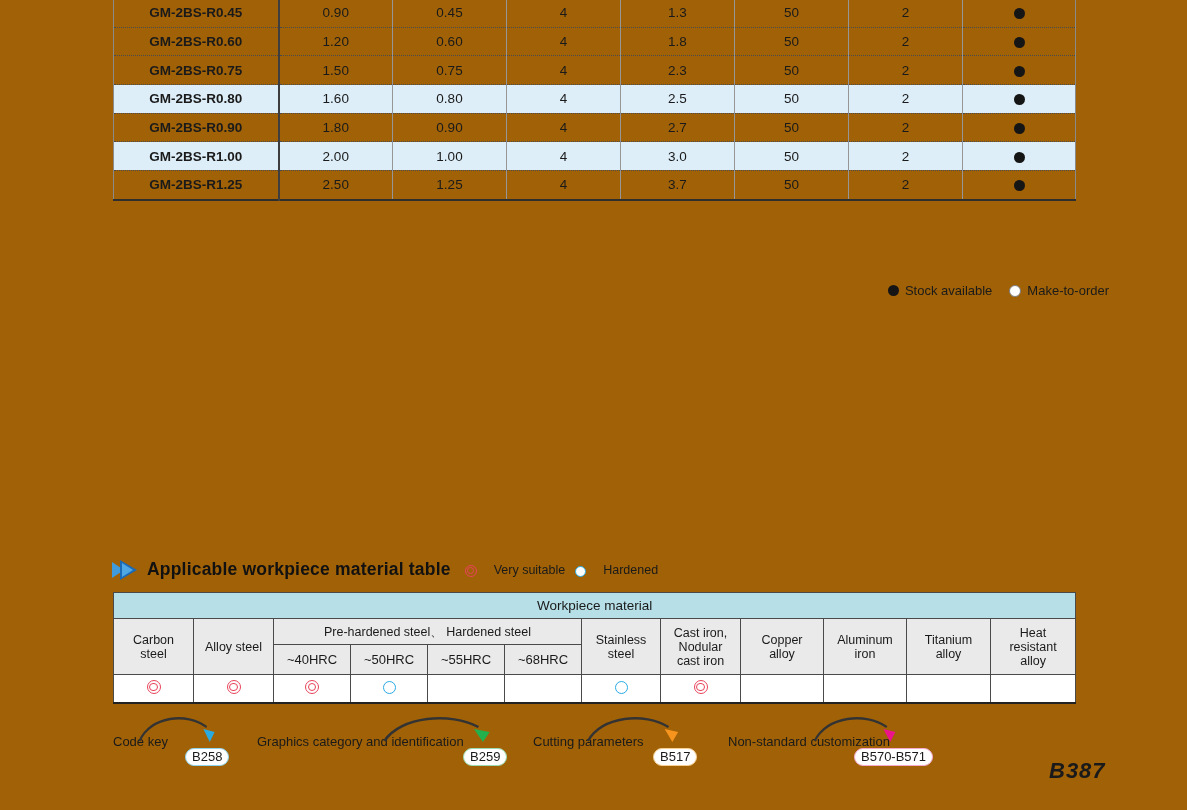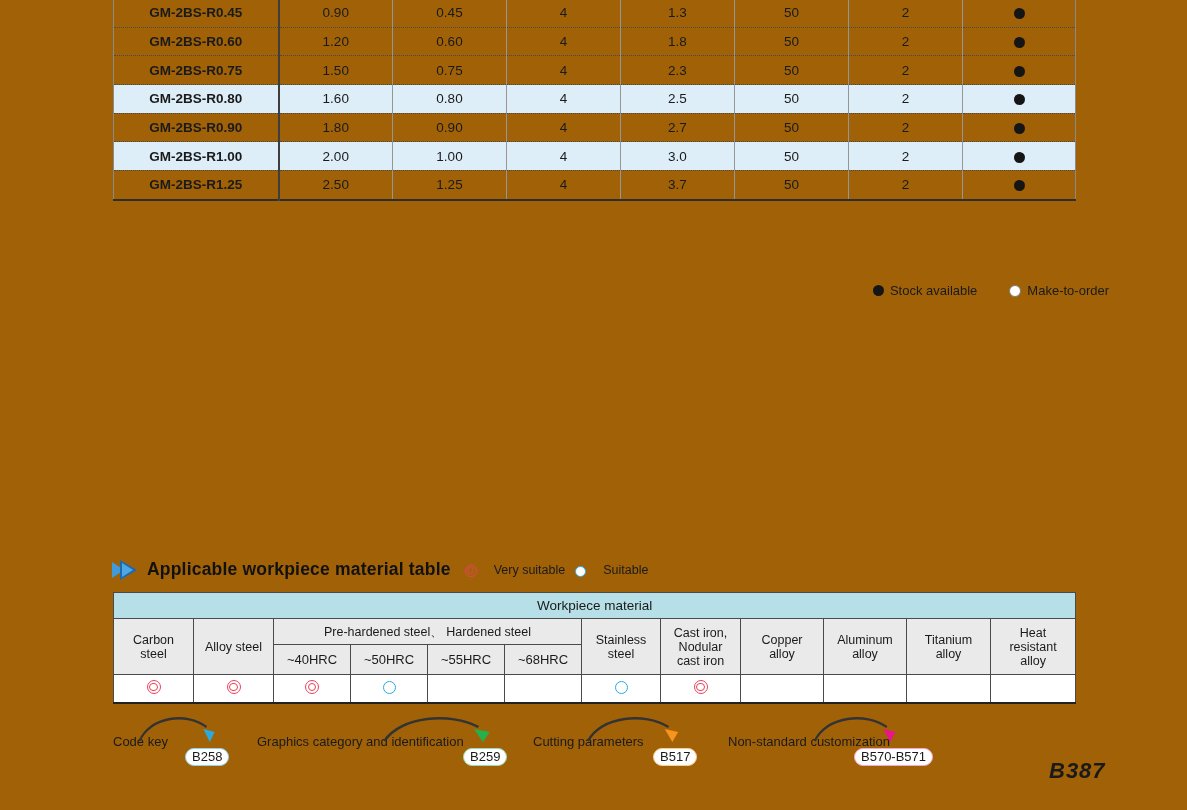--- a/index.html
+++ b/index.html
@@ -12,21 +12,21 @@
     border-left:1.5px solid #8a8a8a;border-right:1.5px solid #8a8a8a;border-bottom:2.5px solid #2e2e2e;}
   table.spec th,table.spec td{height:27.7px;padding:0;text-align:center;vertical-align:middle;
     font-size:13.5px;line-height:27px;border-left:1px solid #969696;overflow:hidden;}
   table.spec th{font-weight:bold;border-left:none;}
   table.spec td:nth-child(2){border-left:2px solid #3e3e3e;}
   table.spec tr + tr th, table.spec tr + tr td{border-top:1.2px dotted #4a4a4a;}
   table.spec tr.alt{background:#ddeef8;}
   .dot-stock{display:inline-block;width:11px;height:11px;border-radius:50%;background:#151515;vertical-align:middle;}
 
   
-  .avail-legend{position:absolute;top:283px;right:114px;display:flex;gap:32px;align-items:center;font-size:13px;}
+  .avail-legend{position:absolute;top:283px;right:114px;display:flex;gap:17px;align-items:center;font-size:13px;}
   .avail-legend .item{display:flex;align-items:center;gap:6px;}
   .mk-mto{display:inline-block;width:10px;height:10px;border:1.5px solid #7d7d7d;border-radius:50%;background:#fff;}
 
   
   .section-head{position:absolute;left:111px;top:559px;display:flex;align-items:center;}
   .section-title{font-size:17.5px;font-weight:bold;color:#111;margin-left:8px;letter-spacing:.2px;}
   .sec-legend{display:flex;align-items:center;gap:10px;margin-left:14px;font-size:12.5px;}
   .sec-legend .item{display:flex;align-items:flex-end;gap:17px;}
   .mk-vs{display:inline-block;position:relative;width:12px;height:12px;border:1.6px solid #e8435a;border-radius:50%;box-sizing:border-box;}
   .mk-vs::after{content:"";position:absolute;left:1.6px;top:1.6px;right:1.6px;bottom:1.6px;border:1.4px solid #e8435a;border-radius:50%;}
@@ -165,21 +165,21 @@
       <polygon points="11,3 22,10 11,17" fill="#4fa8e4"></polygon>
     </svg>
     <span class="section-title">Applicable workpiece material table</span>
     <span class="sec-legend">
       <span class="item">
         <span class="mk-vs"></span>
         <span>Very suitable</span>
       </span>
       <span class="item">
         <span class="mk-s"></span>
-        <span>Suitable</span>
+        <span>Hardened</span>
       </span>
     </span>
   </div>
 
   <div class="material-wrap">
     <table class="mat">
       <colgroup>
         <col style="width:80px">
           <col style="width:80px">
           <col style="width:77px">
@@ -203,21 +203,21 @@
         <th rowspan="2">Alloy steel</th>
         <th colspan="4">Pre-hardened steel、 Hardened steel</th>
         <th rowspan="2">Stainless
 steel</th>
         <th rowspan="2">Cast iron,
 Nodular
 cast iron</th>
         <th rowspan="2">Copper
 alloy</th>
         <th rowspan="2">Aluminum
-alloy</th>
+iron</th>
         <th rowspan="2">Titanium
 alloy</th>
         <th rowspan="2">Heat
 resistant
 alloy</th>
       </tr>
       <tr class="hdr sub">
         <th>~40HRC</th>
         <th>~50HRC</th>
         <th>~55HRC</th>

